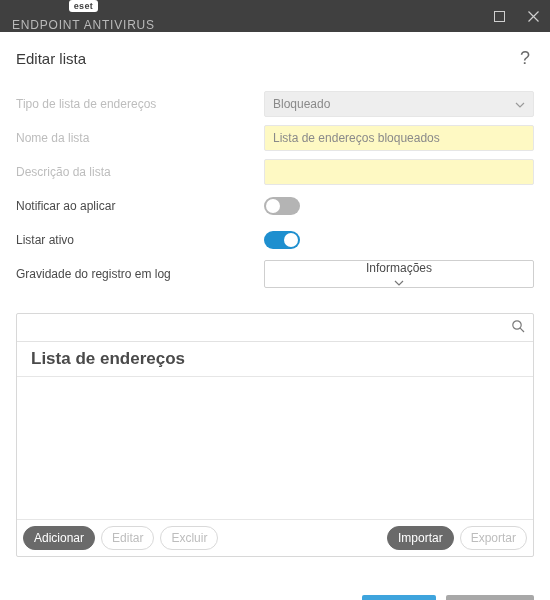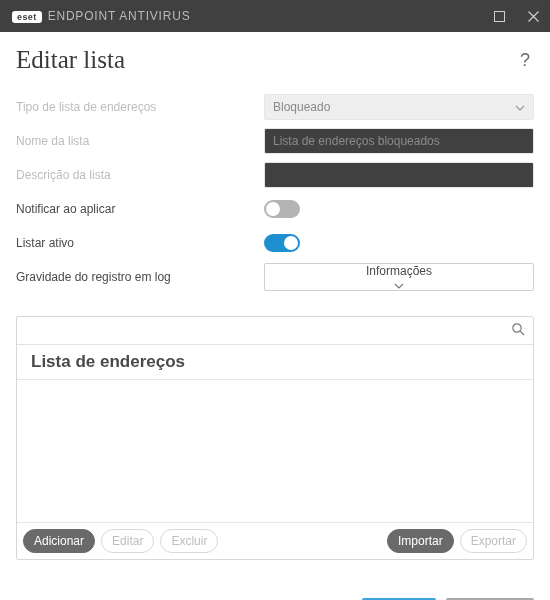--- a/index.html
+++ b/index.html
@@ -14,22 +14,23 @@
   .titlebar {
     background: #404040;
     height: 32px;
     display: flex;
     align-items: center;
     padding: 0 0 0 12px;
     color: #fff;
   }
   .brand {
     display: flex;
-    align-items: flex-end;
+    align-items: center;
     gap: 6px;
+    flex-direction: column;
   }
   .brand-logo {
     background: #fff;
     color: #404040;
     font-size: 9px;
     font-weight: 700;
     padding: 1px 5px;
     border-radius: 3px;
     letter-spacing: 0.4px;
   }
@@ -57,24 +58,23 @@
   .content {
     padding: 14px 16px 0 16px;
   }
   .header-row {
     display: flex;
     align-items: center;
     justify-content: space-between;
     margin-bottom: 18px;
   }
   .page-title {
-    font-size: 25px;
+    font-size: 15px;
     color: #3a3a3a;
     font-weight: 400;
-    font-family: Liberation Serif, serif;
   }
   .help {
     font-size: 18px;
     color: #6a6a6a;
     cursor: pointer;
     padding: 2px 4px;
   }
 
   .form-row {
     display: flex;
@@ -98,21 +98,21 @@
     display: flex;
     align-items: center;
     justify-content: space-between;
     padding: 0 8px;
     font-size: 12px;
     color: #8a8a8a;
   }
   .select-like .chev { color:#9a9a9a; }
   .input-like {
     height: 26px;
-    background: #404040;
+    background: #fef9c3;
     border: 1px solid #e6e6e6;
     border-radius: 2px;
     display:flex;
     align-items:center;
     padding: 0 8px;
     font-size: 12px;
     color: #8a8a8a;
   }
 
   .toggle {

